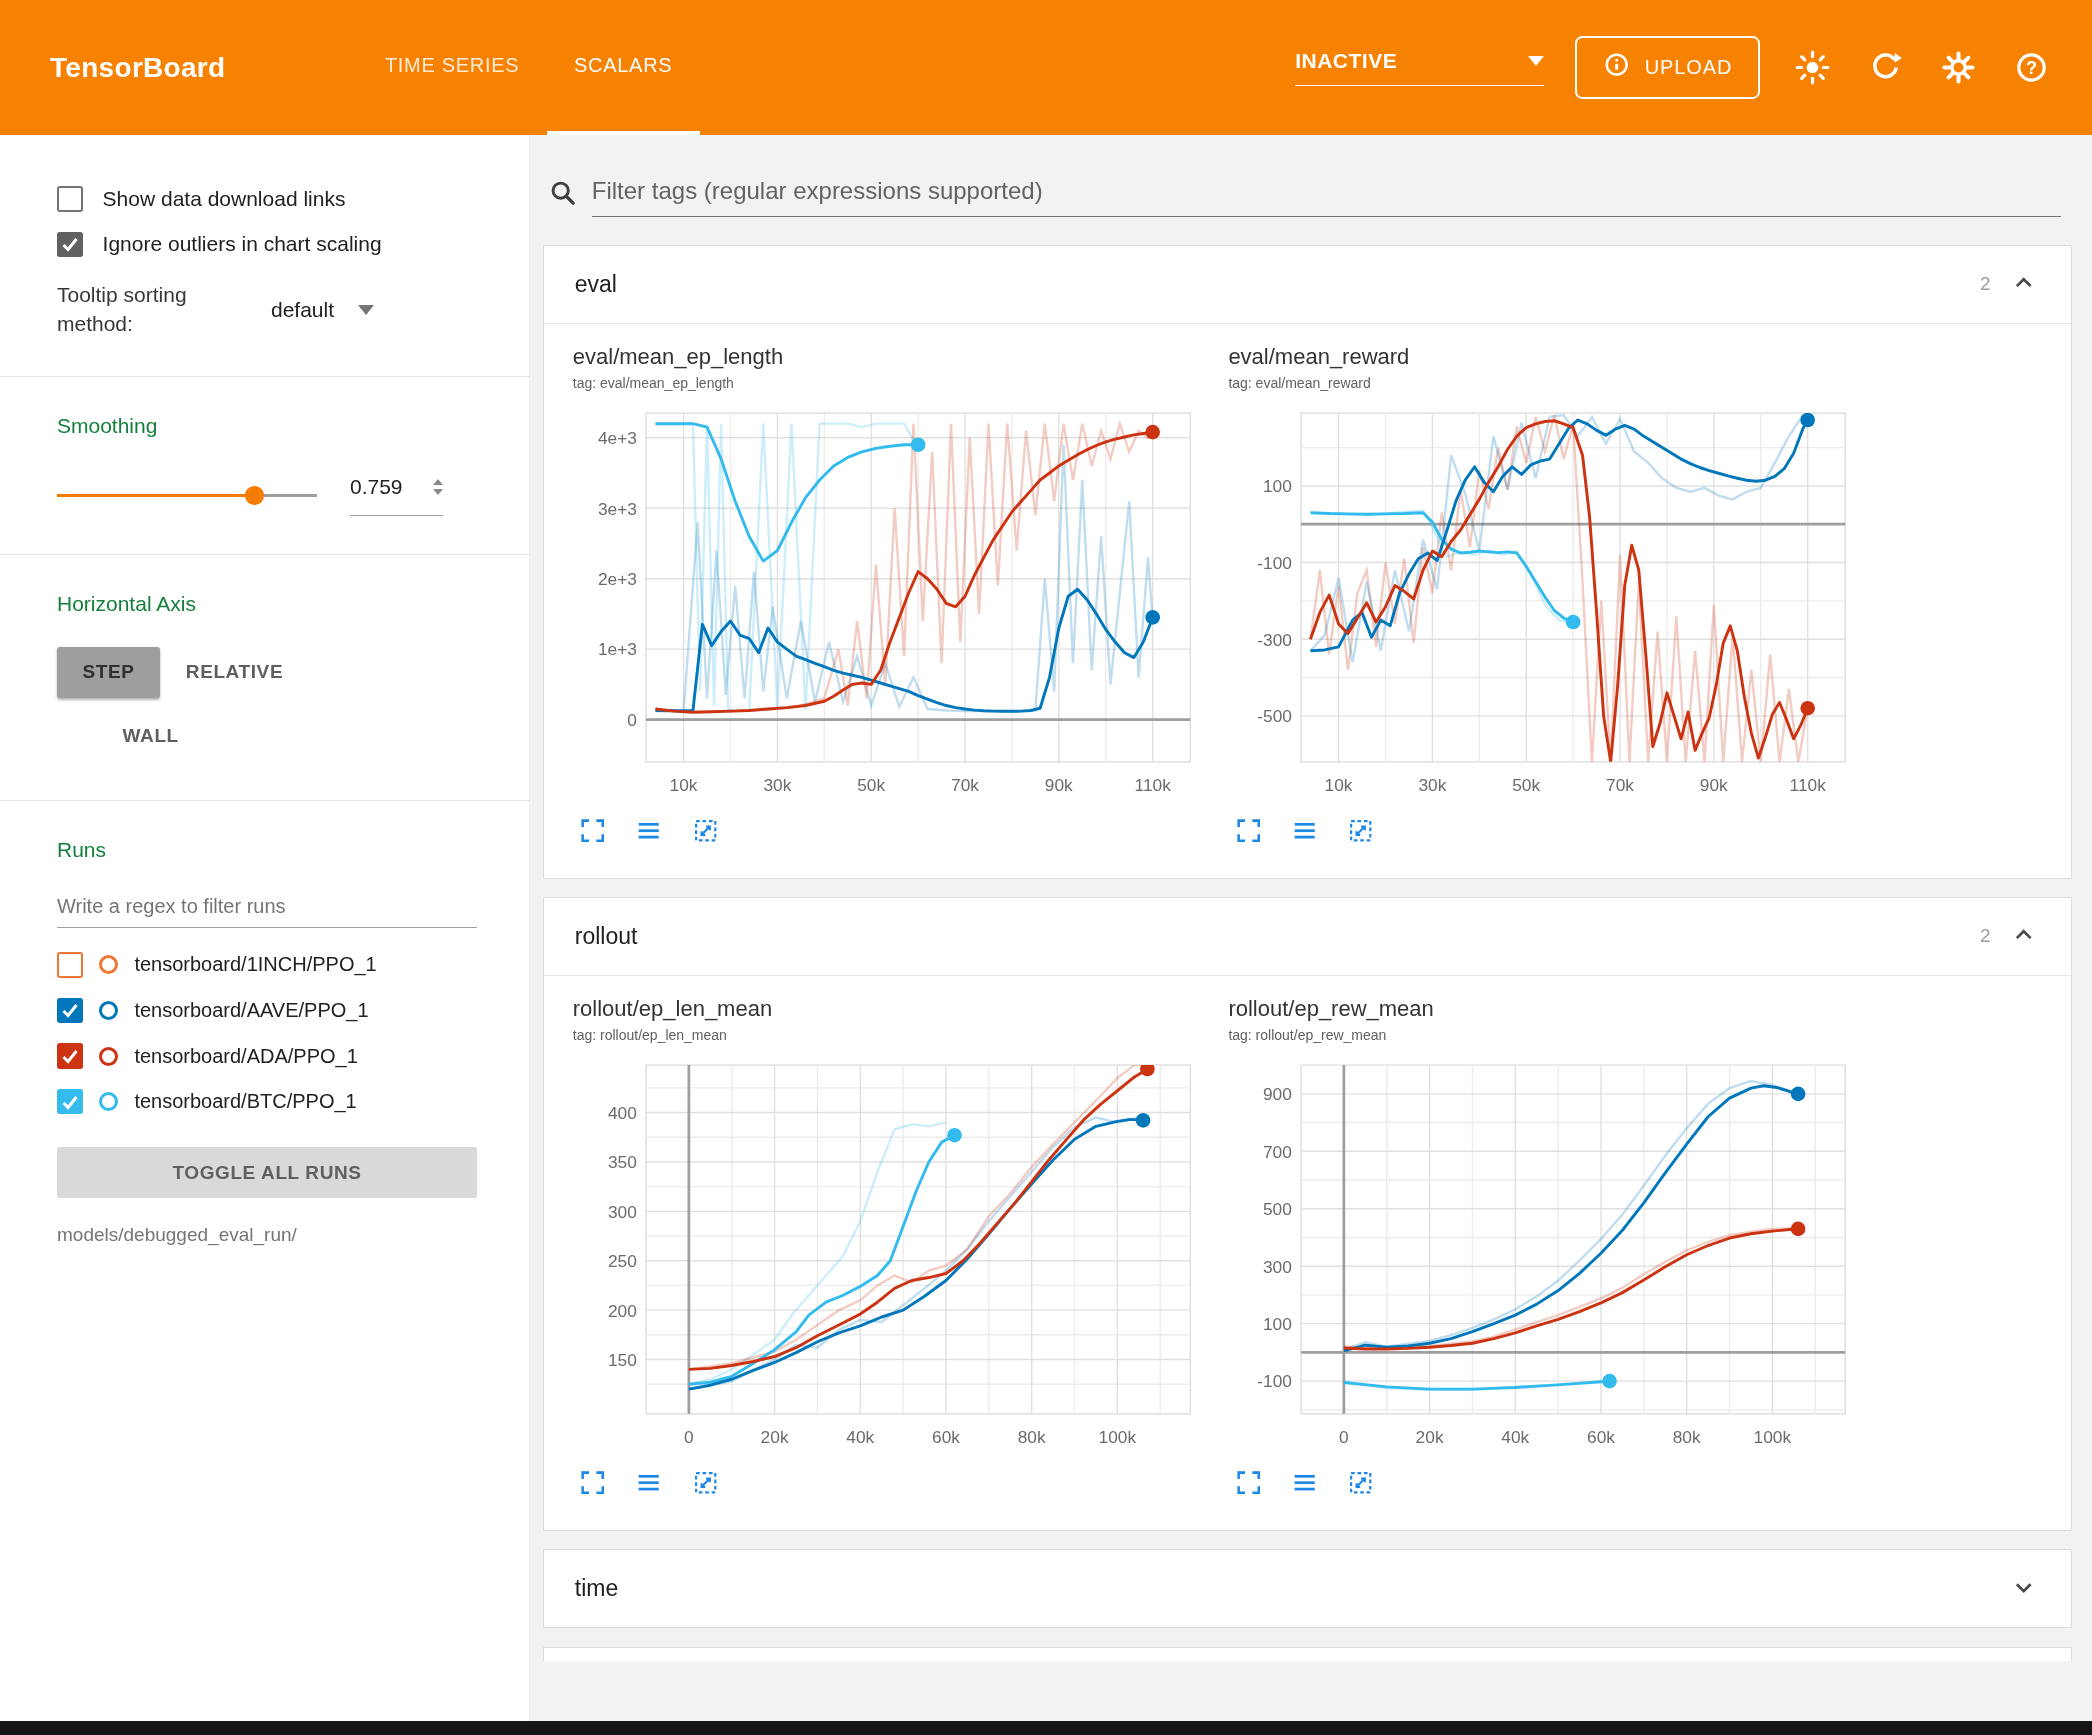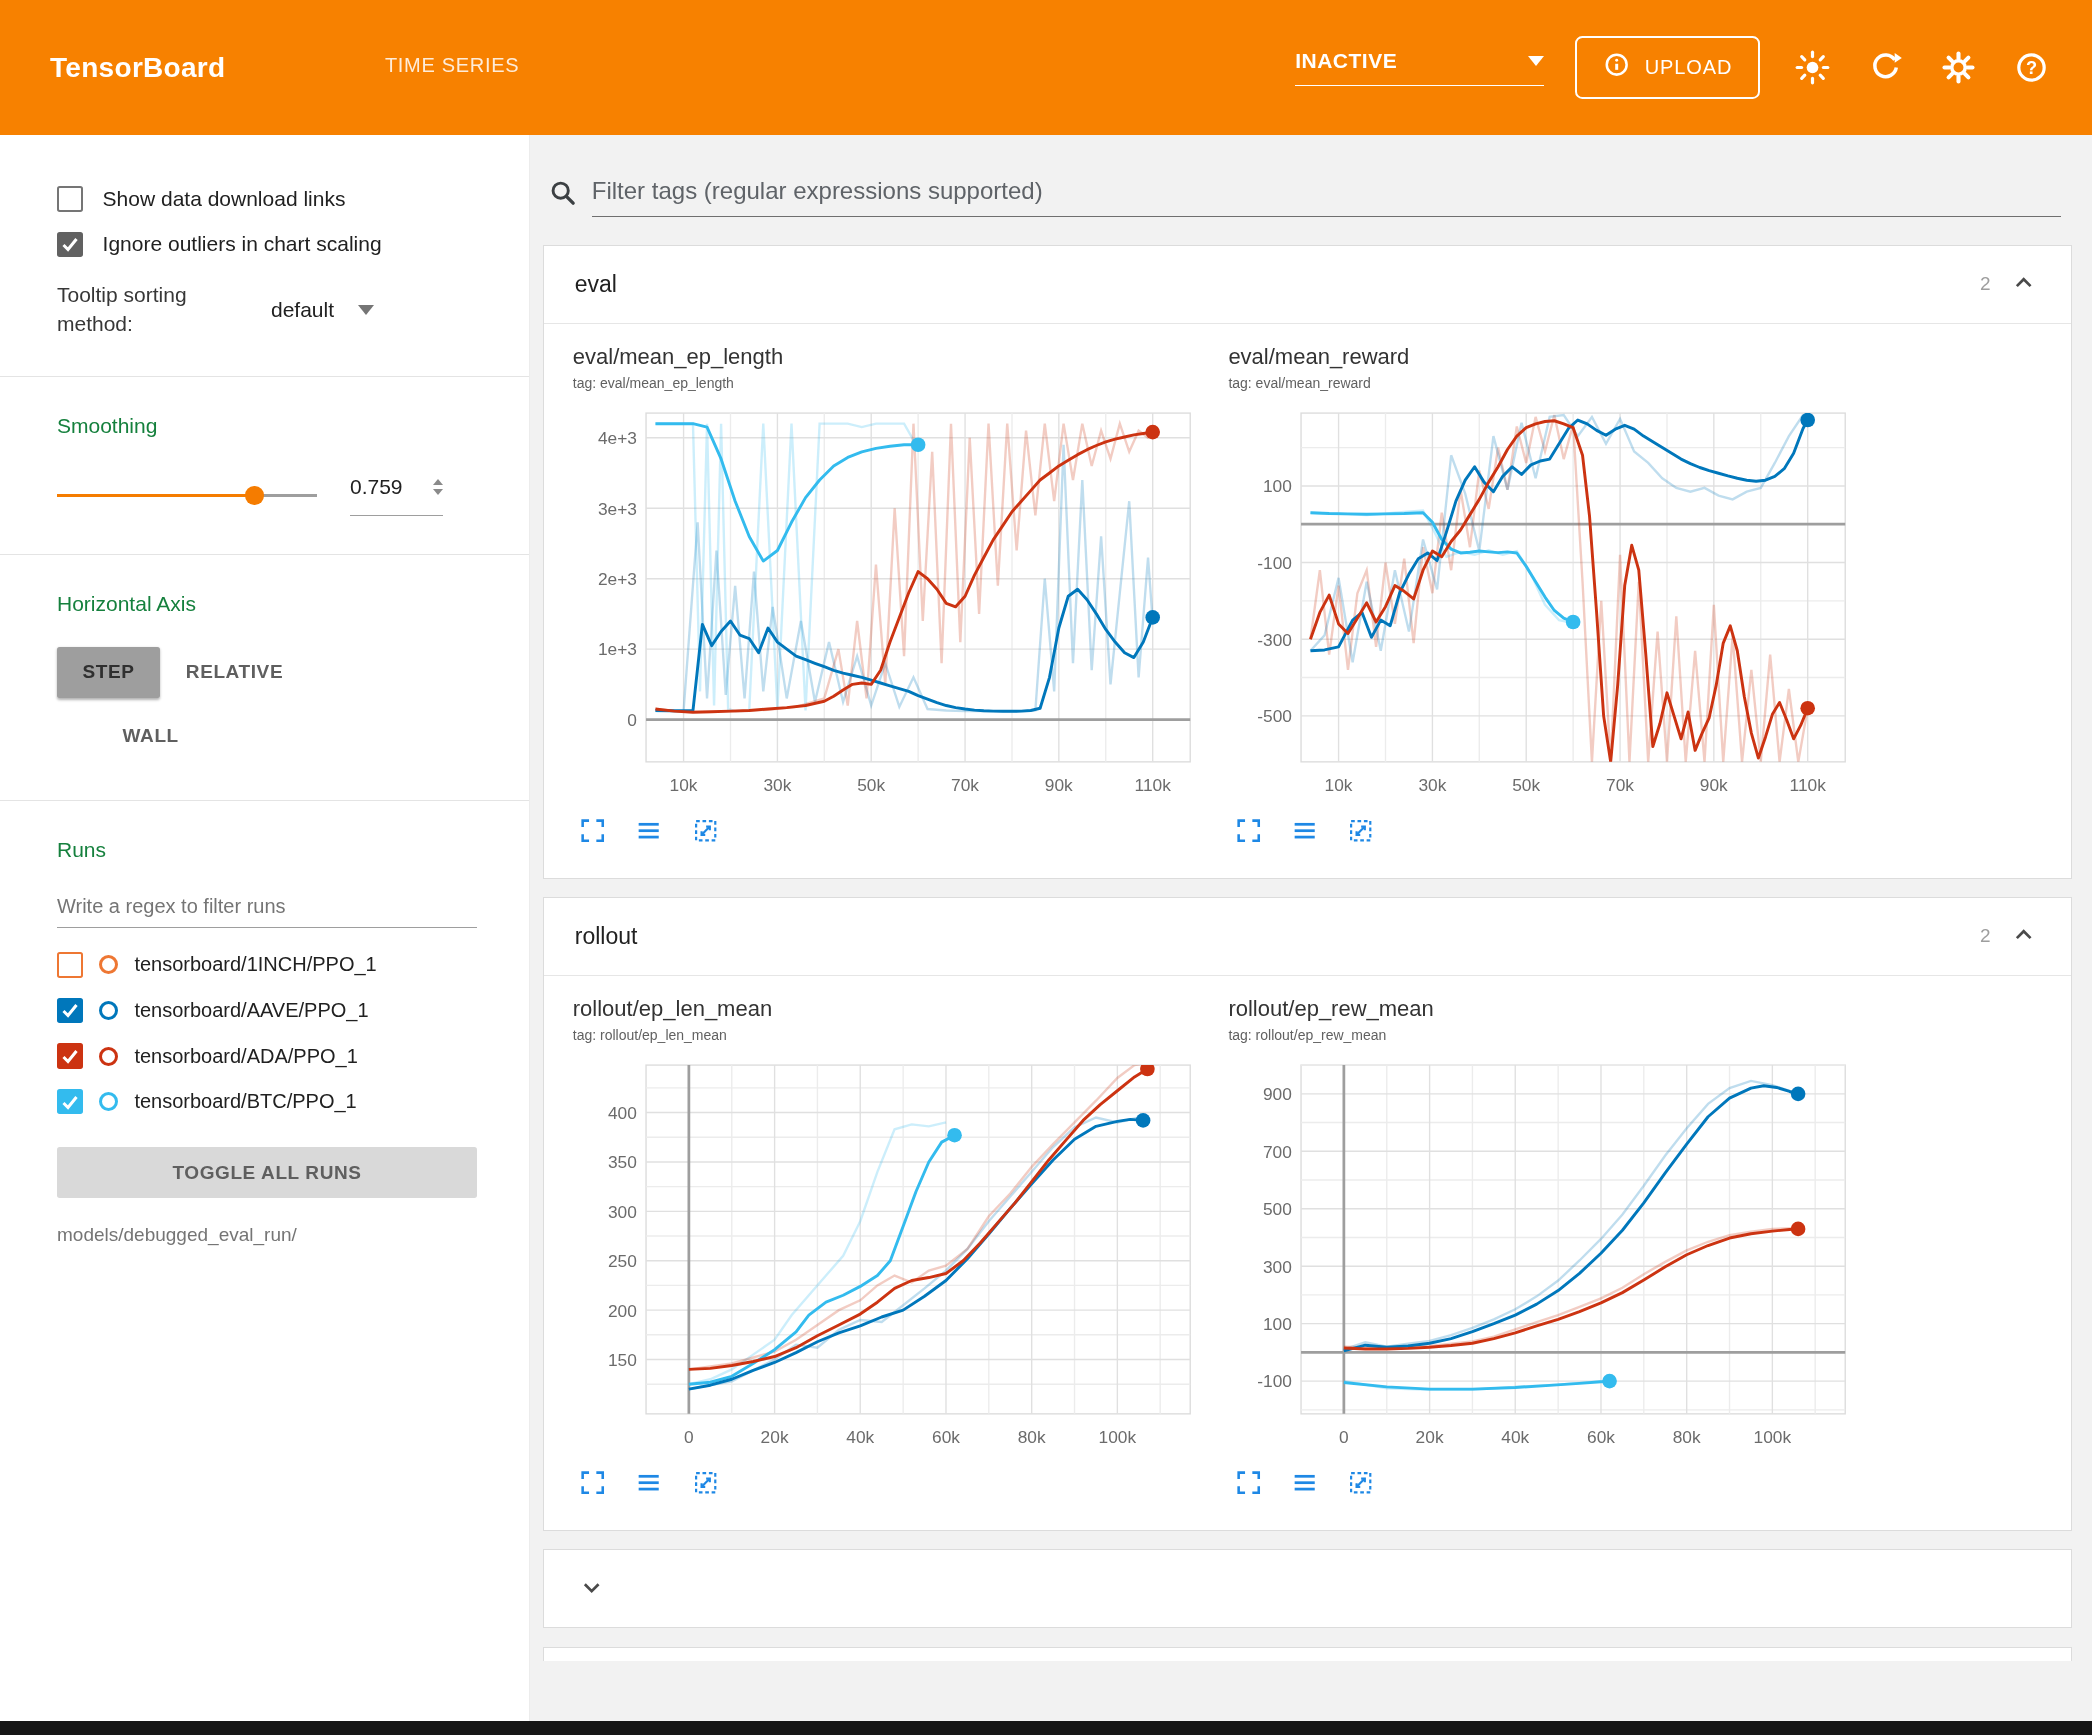--- a/index.html
+++ b/index.html
@@ -93,20 +93,21 @@
 </style>
 </head>
 <body>
 
 <div class="app">
 
   <header>
     <div class="logo">TensorBoard</div>
     <nav class="tabs">
       <div class="tab">TIME SERIES</div>
+      <div class="tab active">SCALARS</div>
     </nav>
     <div class="header-right">
       <div class="status-select">
         <span>INACTIVE</span>
         <span class="caret-down"></span>
       </div>
       <button class="upload-btn">
         <span>
           <svg width="27.4" height="27.4" viewBox="0 0 24 24" fill="none" stroke="#fff" stroke-width="2.2">
             <circle cx="12" cy="12" r="8.7"></circle>
@@ -610,20 +611,21 @@
                     <polyline points="14.5,19.5 10.5,19.5 10.5,15.5" fill="none" stroke="#1e88e5" stroke-width="2.4"></polyline>
                   </svg>
               </button>
             </div>
           </div>
         </div>
       </section>
 
       <section class="card collapsed">
         <div class="card-header">
+          <span class="card-title">time</span>
           <button class="chev-btn">
             <svg width="27.4" height="27.4" viewBox="0 0 28 28">
                 <polyline points="7,10.5 14,17.5 21,10.5" fill="none" stroke="#4a4a4a" stroke-width="2.8"></polyline>
               </svg>
           </button>
         </div>
       </section>
 
       <div class="card-sliver"></div>
     </main>

